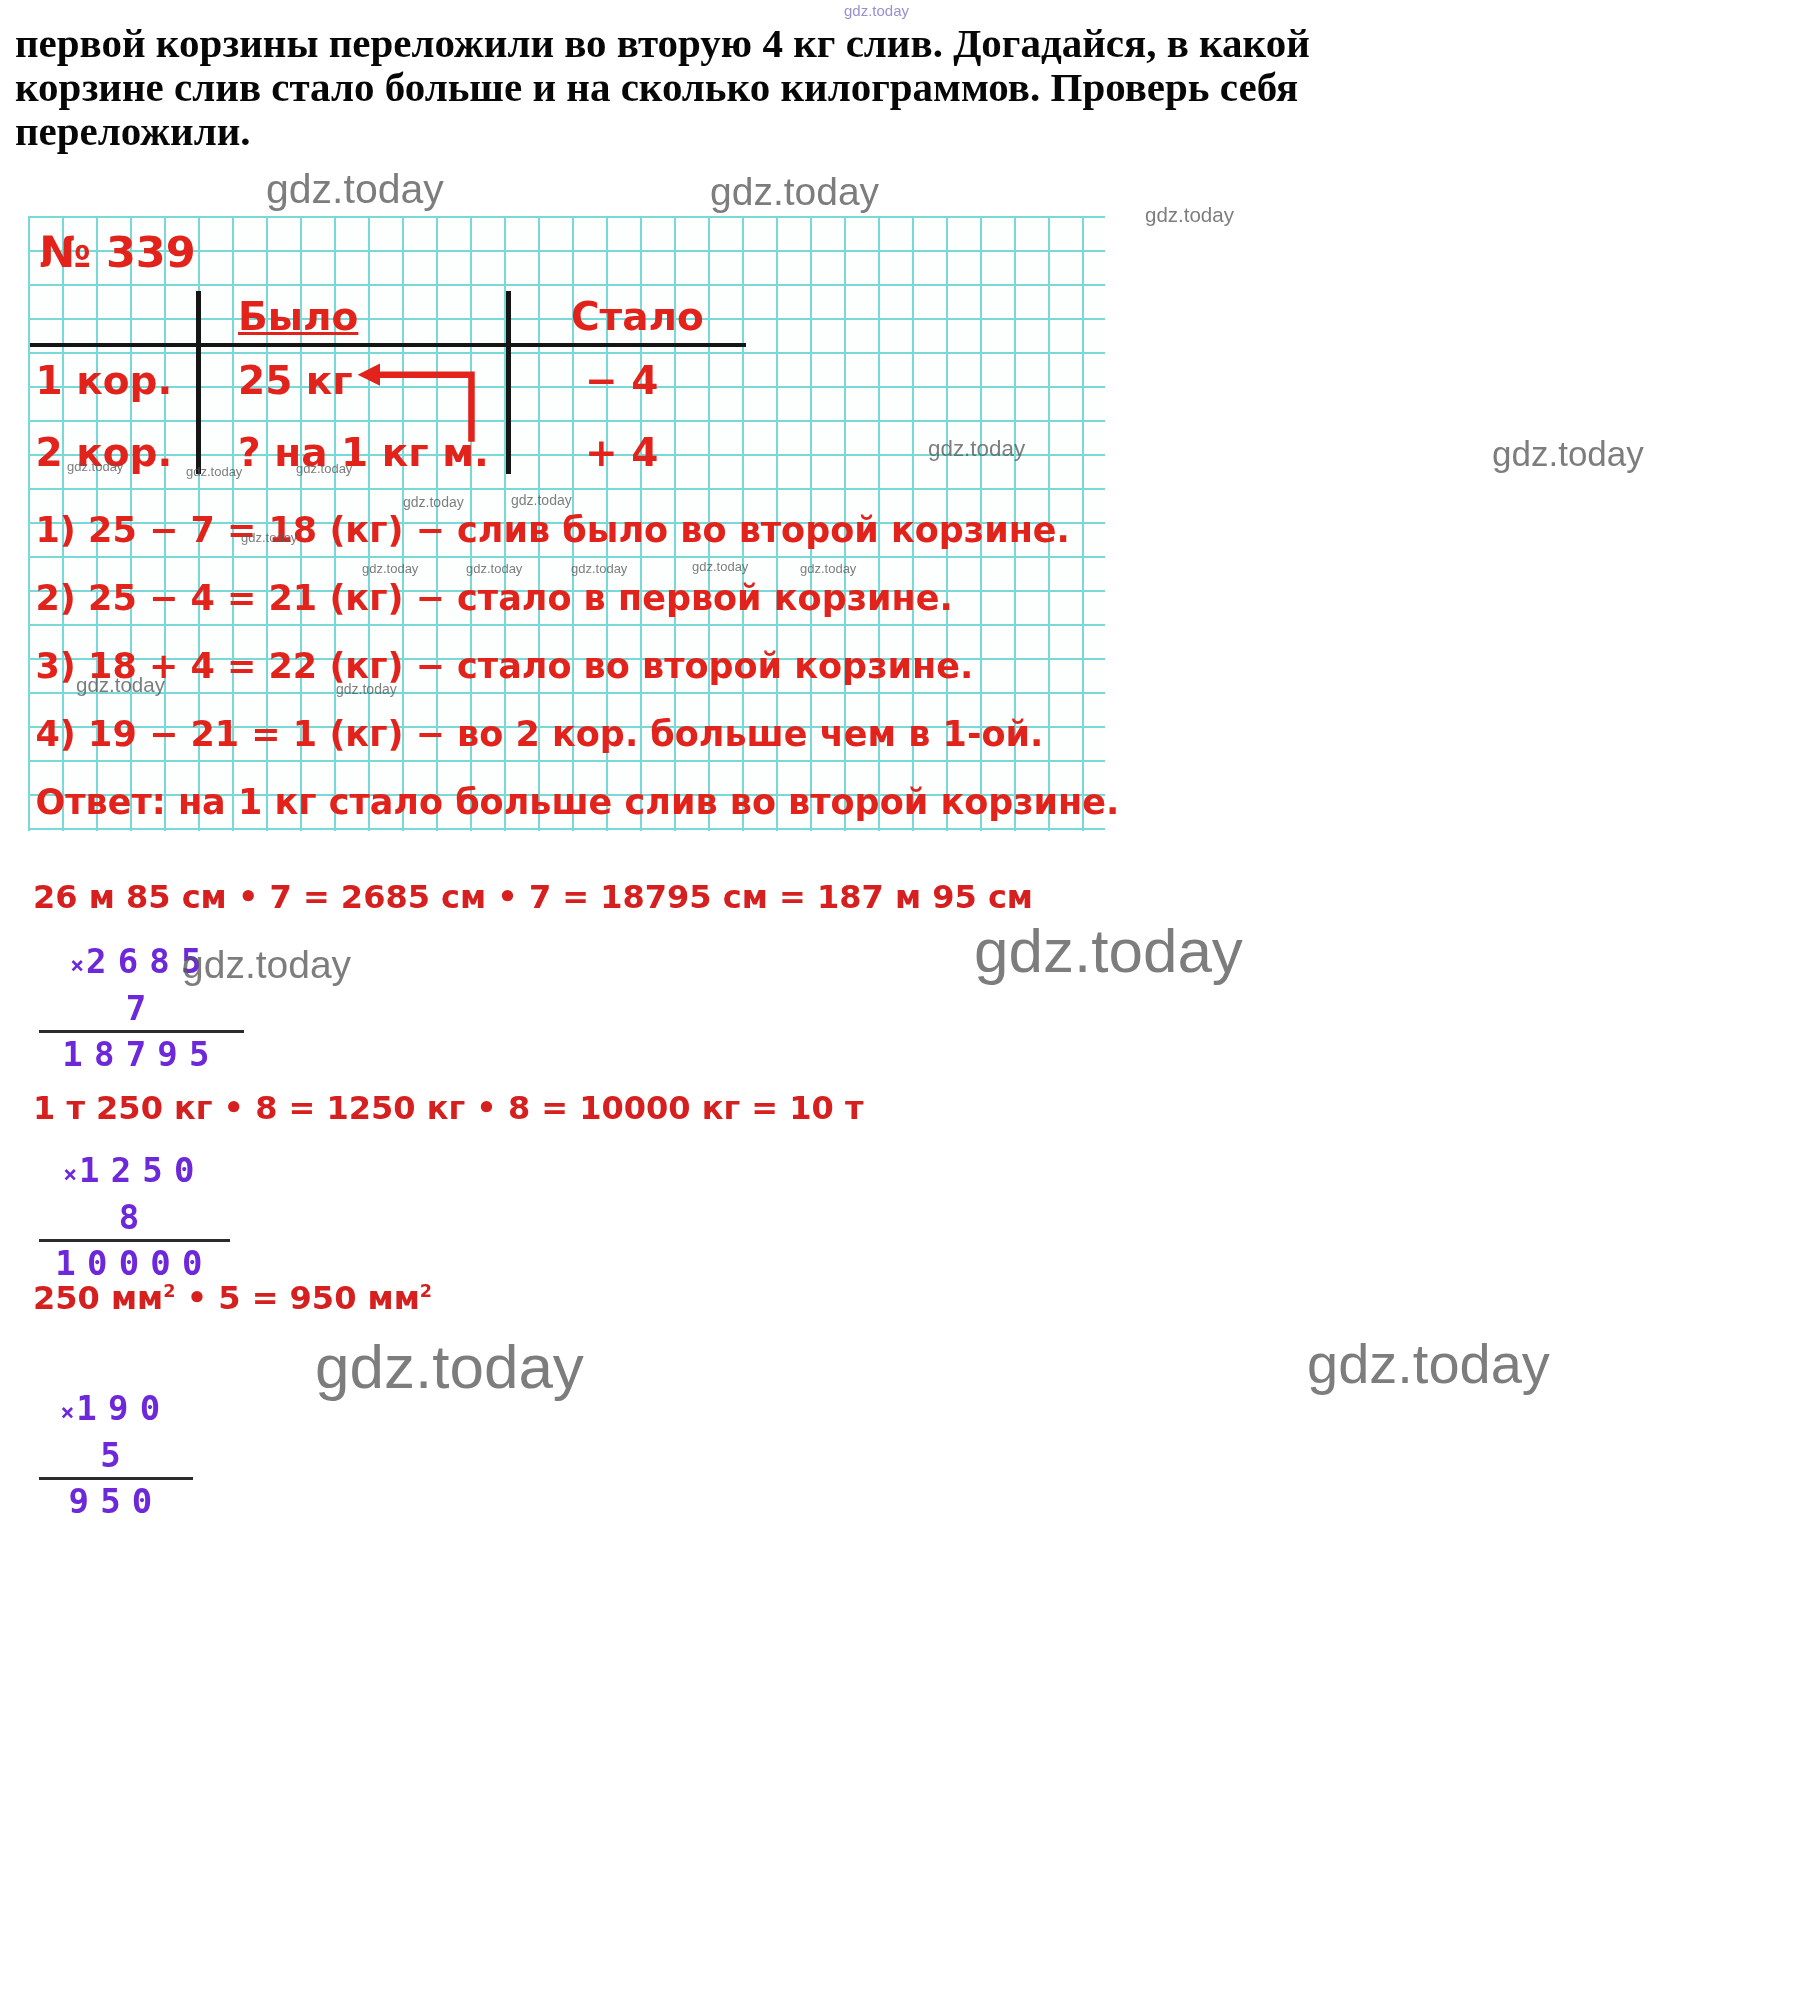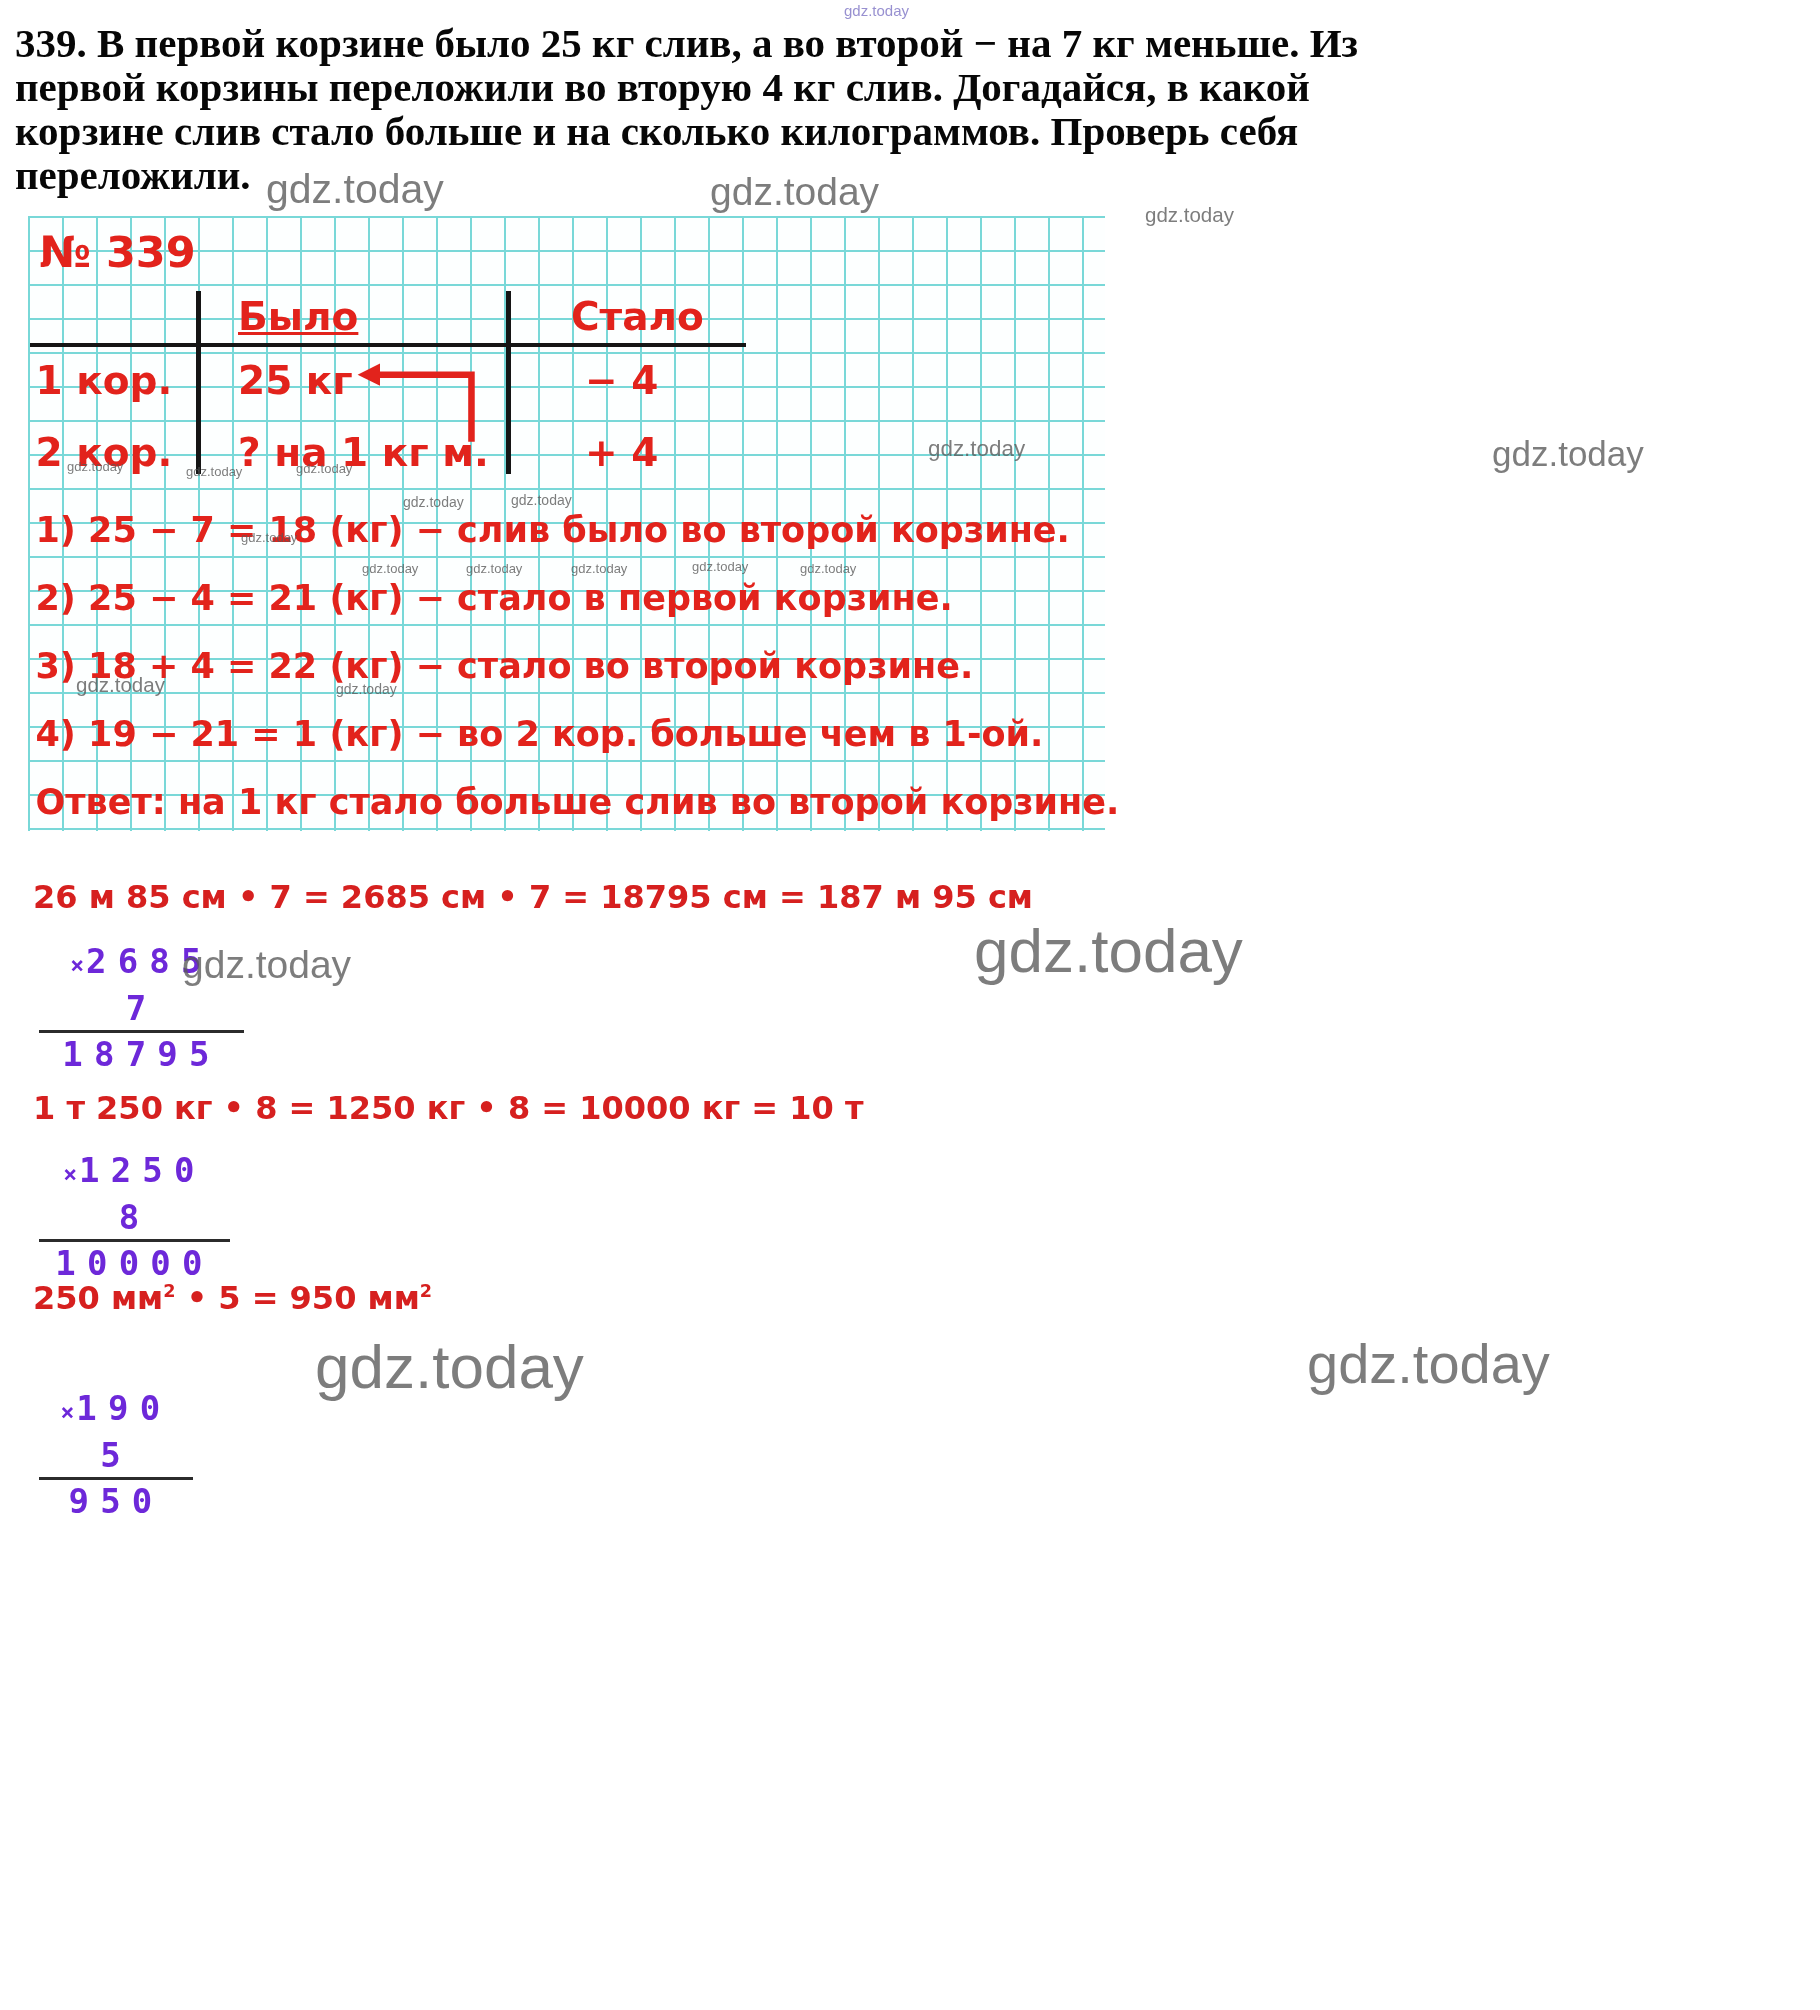--- a/index.html
+++ b/index.html
@@ -35,21 +35,20 @@
       white-space:nowrap;font-weight:400;}
   .wm-top{color:#8d85cc;opacity:.9;}
   .arrow-svg{position:absolute;left:324px;top:140px;}
 </style>
 </head>
 <body>
 
 <div class="sheet">
 
   <div class="problem">
-    <div class="pline">339. В первой корзине было 25 кг слив, а во второй − на 7 кг меньше. Из</div>
     <div class="pline">первой корзины переложили во вторую 4 кг слив. Догадайся, в какой</div>
     <div class="pline">корзине слив стало больше и на сколько килограммов. Проверь себя</div>
     <div class="pline">переложили.</div>
   </div>
 
   <div class="grid">
 
     <div class="gtxt num" style="left:11.2px;top:11.2px;">№ 339</div>
 
     <div class="gtxt tbl" style="left:210px;top:78px;text-decoration:underline;">Было</div>

